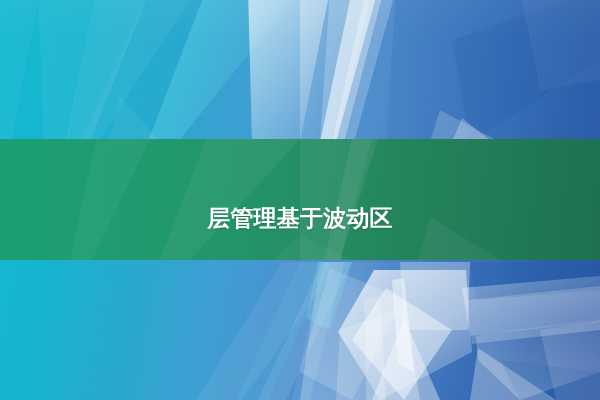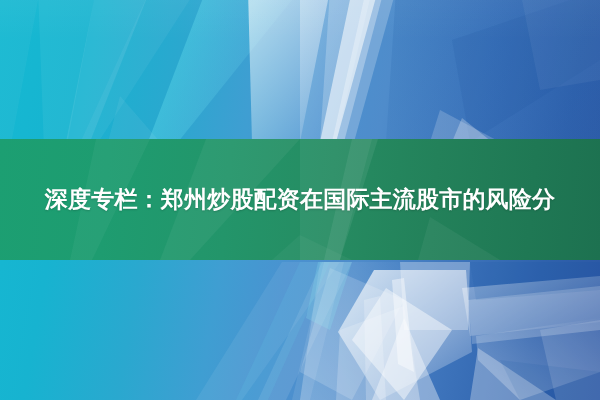--- a/index.html
+++ b/index.html
@@ -168,17 +168,18 @@
   <div id="title-band">
     <svg id="title-band-overlay" width="600" height="121" viewBox="0 0 600 121" xmlns="http://www.w3.org/2000/svg">
       <polygon points="96,0 150,0 92,121 70,121" fill="#ffffff" opacity="0.045"></polygon>
       <polygon points="206,0 300,0 190,121 160,121" fill="#ffffff" opacity="0.05"></polygon>
       <polygon points="300,0 372,0 340,121 300,121" fill="#ffffff" opacity="0.06"></polygon>
       <polygon points="352,0 378,0 340,121 324,121" fill="#ffffff" opacity="0.07"></polygon>
       <polygon points="430,78 500,121 418,121" fill="#ffffff" opacity="0.05"></polygon>
       <polygon points="300,96 352,121 272,121" fill="#ffffff" opacity="0.04"></polygon>
     </svg>
     <div id="title-text">
-      <span>深度专栏：郑州炒股配资在国际主流股市的风险分</span><br>
+      <br>
+      <span>层管理基于波动区</span>
     </div>
   </div>
 
 </div>
 
 </body></html>

